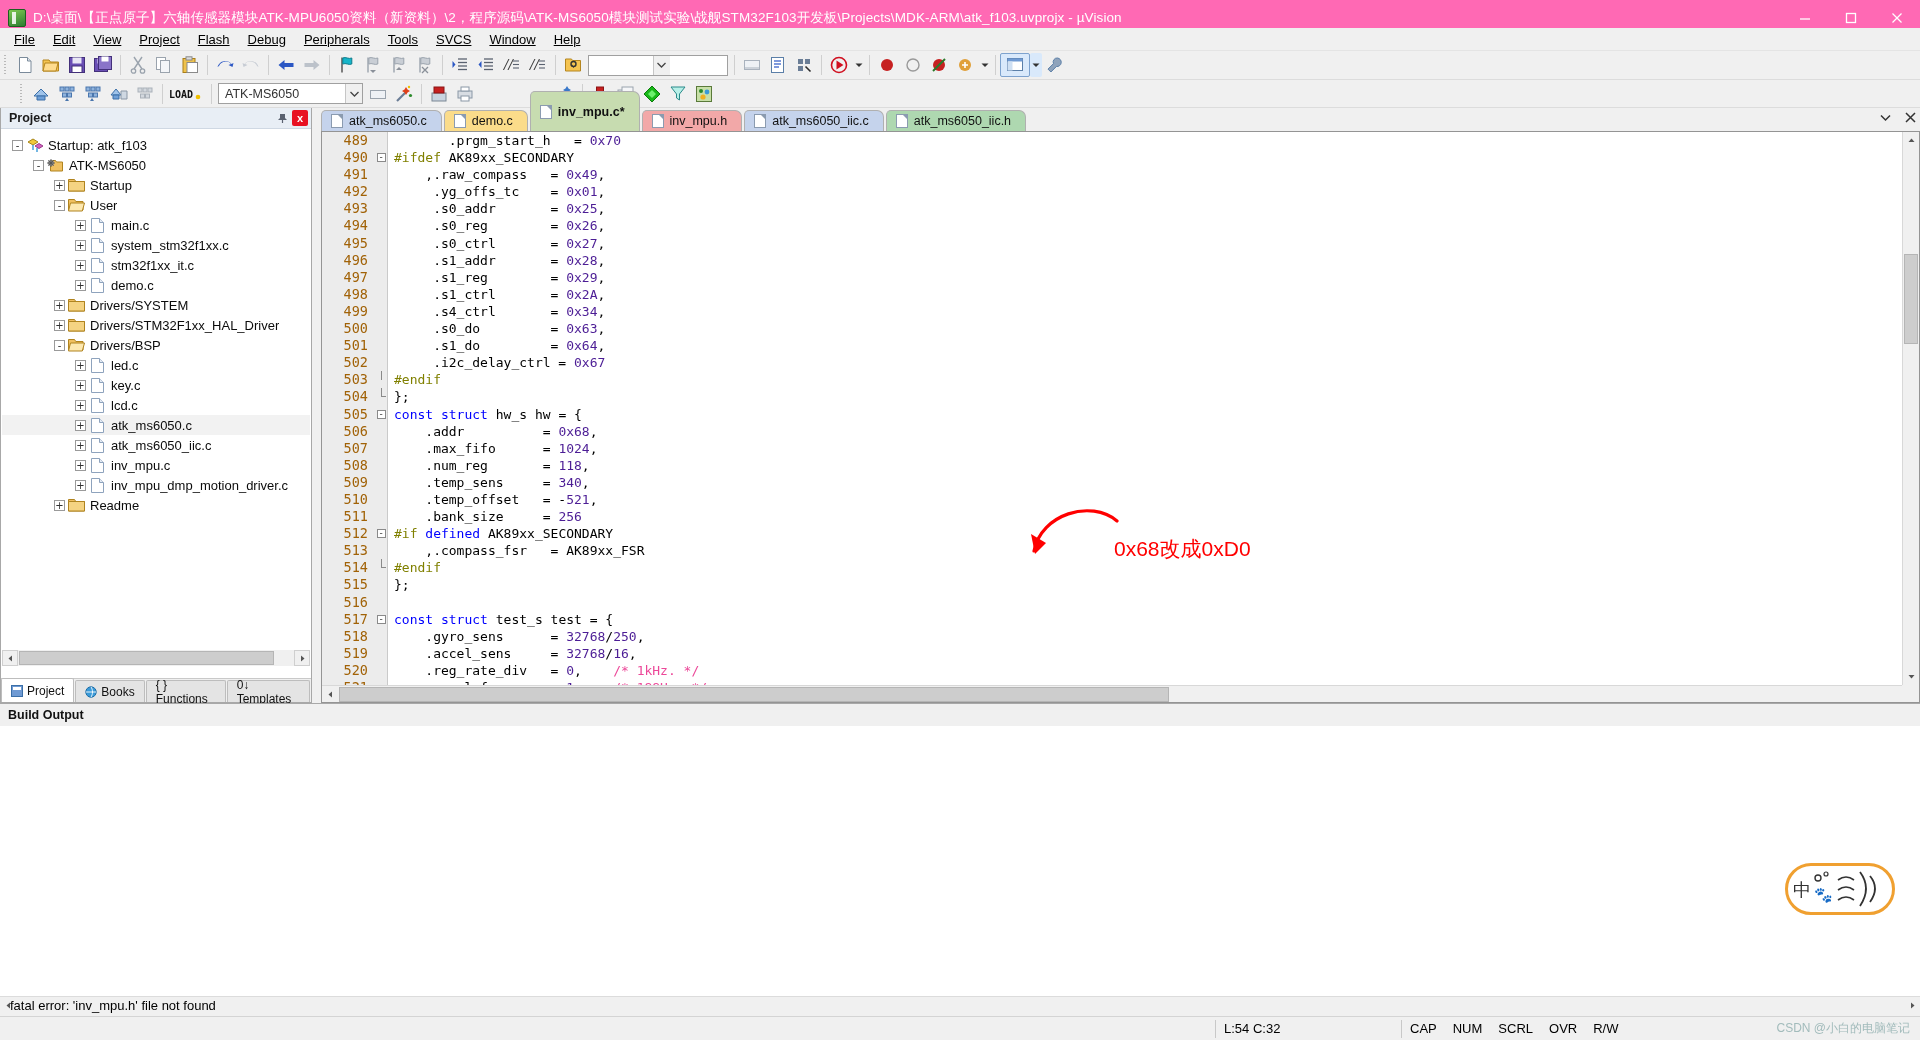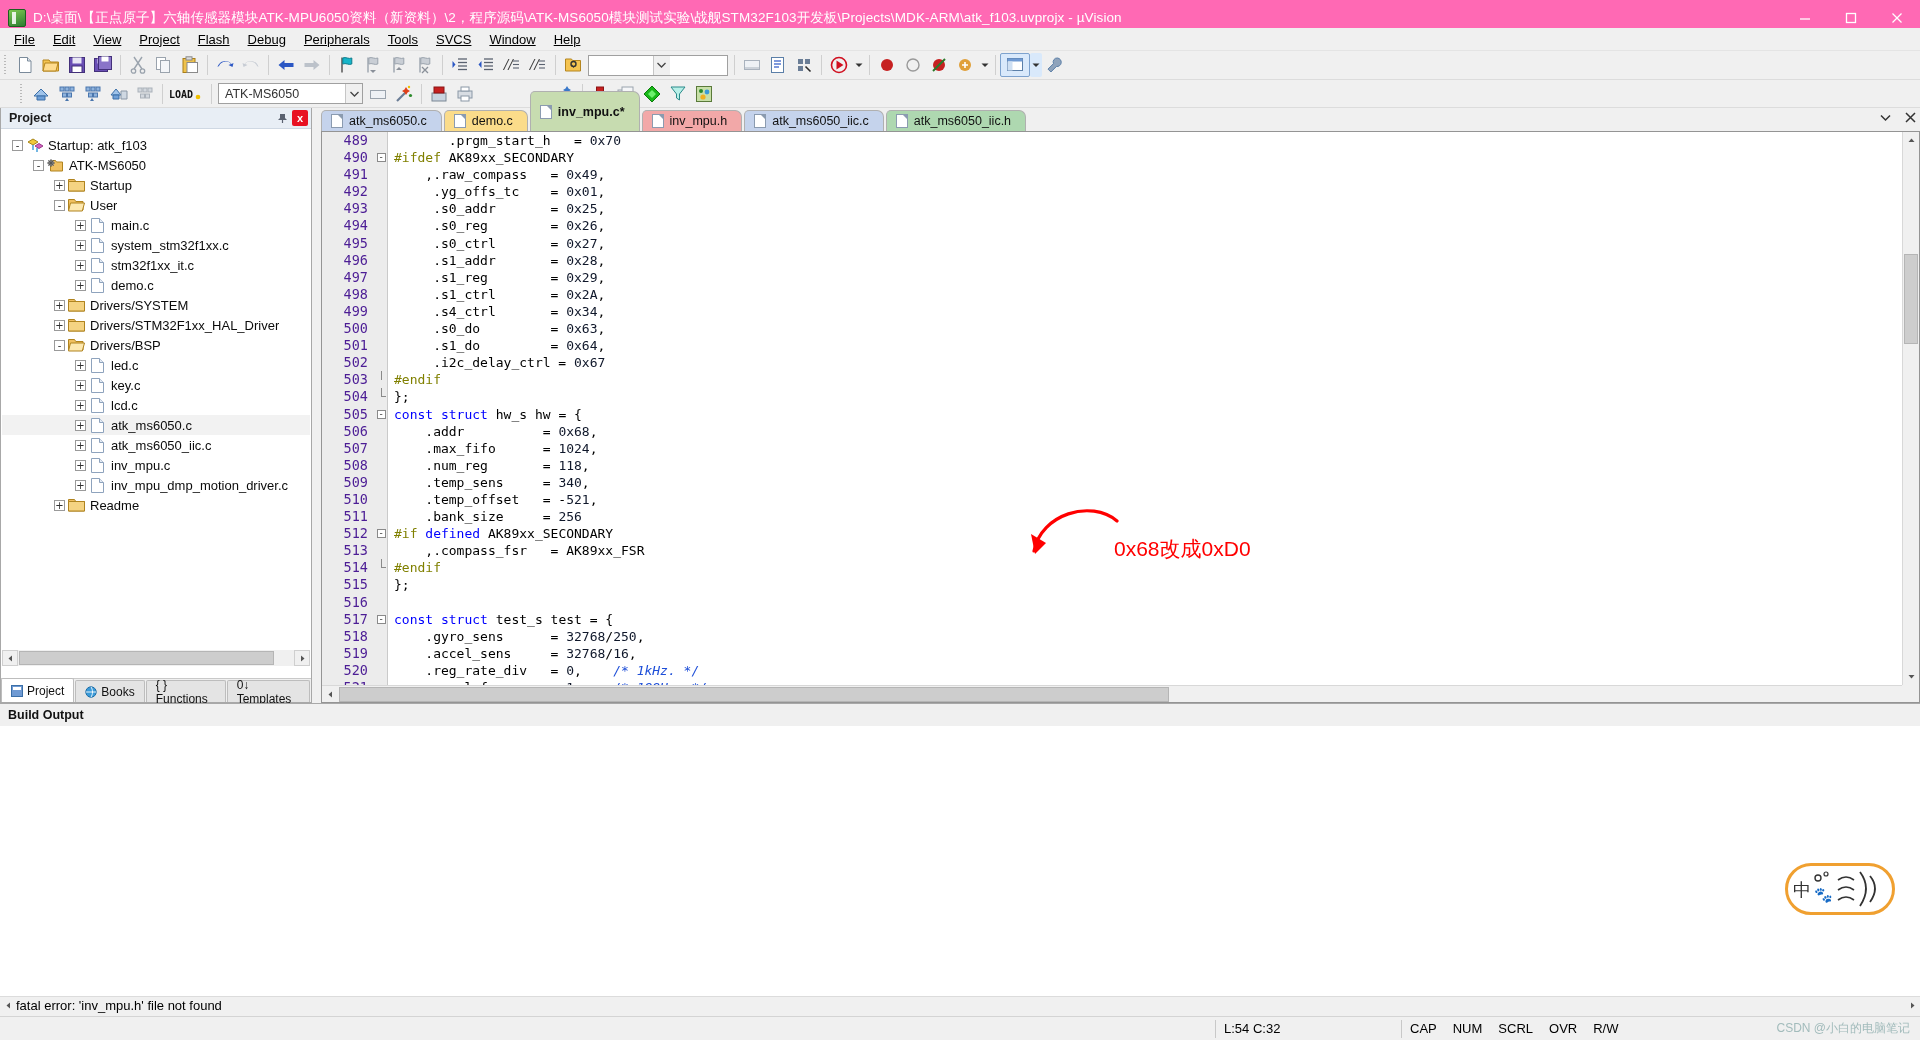--- a/index.html
+++ b/index.html
@@ -176,39 +176,39 @@
     position:absolute; left:52px; top:0; width:14px; height:100%;
     background:#ececec; border-right:1px solid #cacaca;
   }
   .codelines {
     position:absolute; left:0; top:0; right:0; bottom:0;
     font-family:"DejaVu Sans Mono", monospace; font-size:13px; line-height:17.1px;
     white-space:pre;
   }
   .cl { position:relative; height:17.1px; display:flex; align-items:center; }
   .lnum {
-    width:52px; text-align:right; padding-right:6px; color:#4c1d95;
+    width:52px; text-align:right; padding-right:6px; color:#a16207;
     font-family:"DejaVu Sans Mono", monospace; font-size:13.5px; flex:none;
   }
   .fold {
     width:14px; flex:none; display:flex; align-items:center; justify-content:center;
   }
   .foldbox {
     width:9px; height:9px; border:1px solid #8a8a8a; background:#fff;
     display:flex; align-items:center; justify-content:center;
     font-size:9px; line-height:7px; color:#333; font-family:"DejaVu Sans", sans-serif;
   }
   .foldline { width:9px; height:9px; position:relative; }
   .foldline:before{ content:""; position:absolute; left:4px; top:-4px; width:1px; height:9px; background:#8a8a8a; }
   .foldline.end:after{ content:""; position:absolute; left:4px; top:4px; width:5px; height:1px; background:#8a8a8a; }
   .ctext { padding-left:6px; color:#000; }
   .kw { color:#0000ff; }
   .pp { color:#808000; }
-  .num { color:#0f172a; }
-  .cmt { color:#1d4ed8;font-style:italic; }
+  .num { color:#4c1d95; }
+  .cmt { color:#ec4899; }
 
   .vscroll {
     position:absolute; right:0; top:0; width:17px; bottom:17px; background:#f0f0f0;
     border-left:1px solid #d8d8d8;
   }
   .vsbtn { width:17px; height:17px; display:flex; align-items:center; justify-content:center; background:#f0f0f0; }
   .vsthumb { position:absolute; left:1px; width:14px; background:#cdcdcd; border:1px solid #b5b5b5; }
   .hscroll-code {
     position:absolute; left:0; bottom:0; right:17px; height:17px; background:#f0f0f0;
     border-top:1px solid #d8d8d8; display:flex; align-items:center;
@@ -1007,21 +1007,21 @@
       <circle cx="38" cy="8" r="2" fill="none" stroke="#333" stroke-width="1.2"></circle>
       <text x="26" y="34" font-family="DejaVu Sans, sans-serif" font-size="15" fill="#333">🐾</text>
       <path d="M50 14 q8 -6 16 0" fill="none" stroke="#333" stroke-width="1.6"></path>
       <path d="M50 24 q8 -6 16 0" fill="none" stroke="#333" stroke-width="1.6"></path>
       <path d="M50 34 q8 -6 16 0" fill="none" stroke="#333" stroke-width="1.6"></path>
       <path d="M72 6 q12 16 0 34" fill="none" stroke="#333" stroke-width="1.8"></path>
       <path d="M82 10 q10 12 0 26" fill="none" stroke="#333" stroke-width="1.8"></path>
     </svg>
   </div>
 
-  <div style="position:absolute; left:16px; bottom:27px; font-size:13px; color:#000;">fatal error: 'inv_mpu.h' file not found</div>
+  <div style="position:absolute; left:10px; bottom:27px; font-size:13px; color:#000;">fatal error: 'inv_mpu.h' file not found</div>
 
   <div class="statusbar">
     <div class="sb-cell" style="width:1215px">
       
     </div>
     <div class="sb-sep"></div>
     <div class="sb-cell" style="width:185px">L:54 C:32</div>
     <div class="sb-sep"></div>
     <div class="sb-cell">CAP</div>
     <div class="sb-cell">NUM</div>

